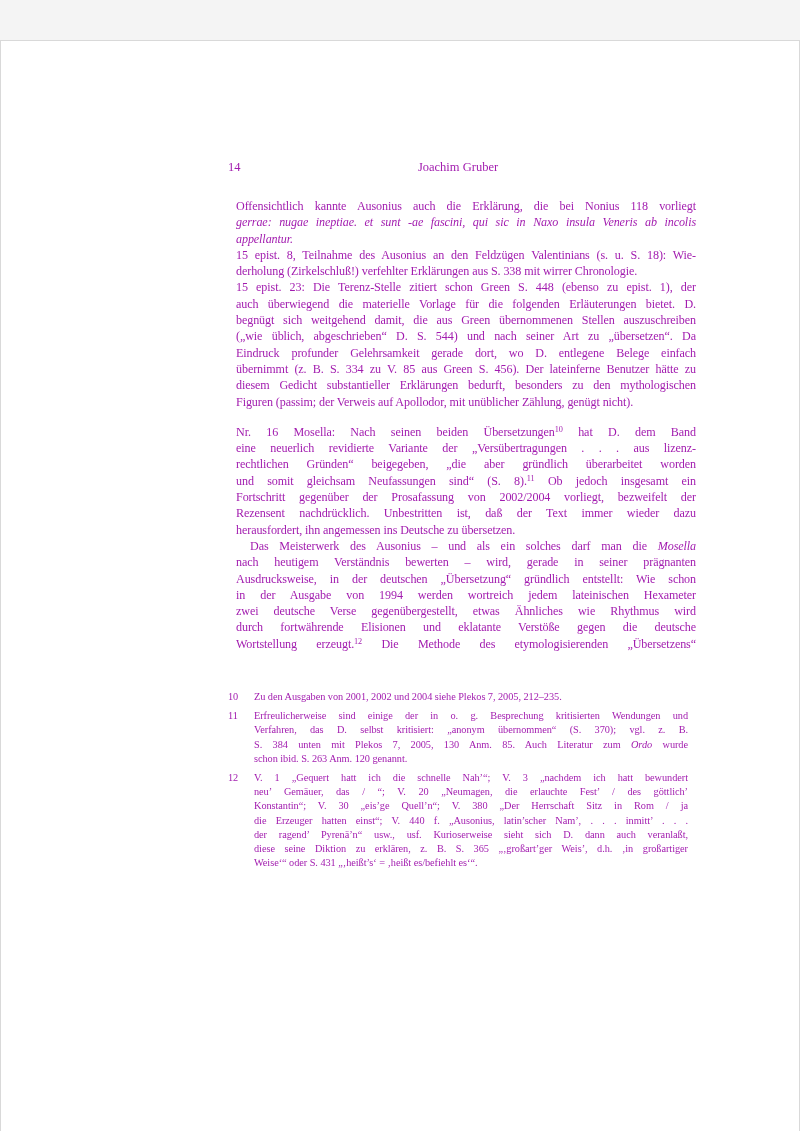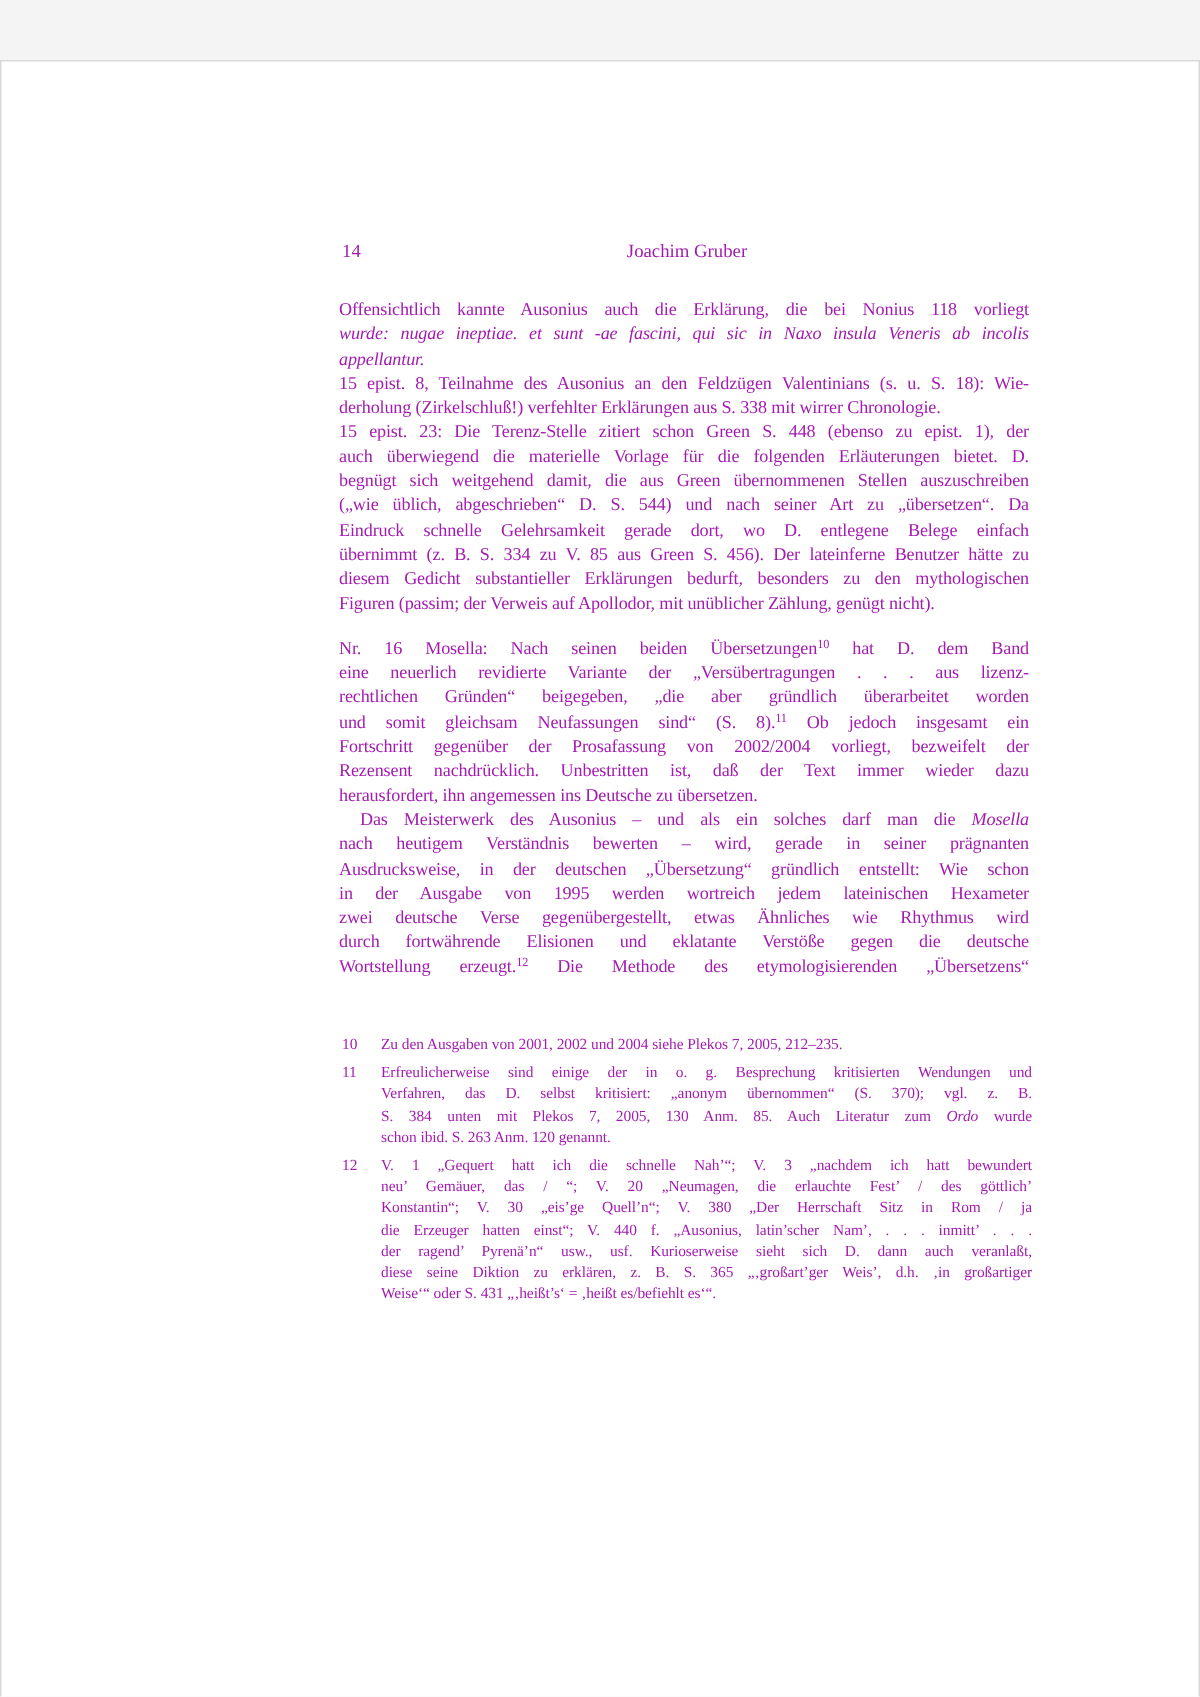--- a/index.html
+++ b/index.html
@@ -21,21 +21,21 @@
   .header {
     position: absolute;
     top: 119px; left: 227px; width: 460px;
     font-size: 12.5px; line-height: 15px;
   }
   .pagenum { position: absolute; left: 0; top: 0; }
   .running { display: block; text-align: center; }
   
   .bodytext {
     position: absolute;
-    top: 157px; left: 225px; width: 460px;
+    top: 157px; left: 235px; width: 460px;
     font-size: 12.1px; line-height: 16.3px;
     letter-spacing: -0.1px;
   }
   .para.gap { margin-top: 14px; }
   .line {
     text-align: justify;
     text-align-last: justify;
   }
   .line.end { text-align-last: left; font-family: Liberation Serif, serif; }
   .line.indent { text-indent: 14px; }
@@ -63,47 +63,47 @@
 <body>
 
 <div class="page">
   <div class="header">
     <span class="pagenum">14</span>
     <span class="running">Joachim Gruber</span>
   </div>
   <div class="bodytext" id="body-text">
       <div class="para">
         <div class="line">Offensichtlich kannte Ausonius auch die Erklärung, die bei Nonius 118 vorliegt</div>
-        <div class="line"><span class="i">wurde: nugae ineptiae. et sunt -ae fascini, qui sic in Naxo insula Veneris ab incolis</span></div>
+        <div class="line"><span class="i">gerrae: nugae ineptiae. et sunt -ae fascini, qui sic in Naxo insula Veneris ab incolis</span></div>
         <div class="line end"><span class="i">appellantur.</span></div>
         <div class="line">15 epist. 8, Teilnahme des Ausonius an den Feldzügen Valentinians (s. u. S. 18): Wie-</div>
         <div class="line end">derholung (Zirkelschluß!) verfehlter Erklärungen aus S. 338 mit wirrer Chronologie.</div>
         <div class="line">15 epist. 23: Die Terenz-Stelle zitiert schon Green S. 448 (ebenso zu epist. 1), der</div>
         <div class="line">auch überwiegend die materielle Vorlage für die folgenden Erläuterungen bietet. D.</div>
         <div class="line">begnügt sich weitgehend damit, die aus Green übernommenen Stellen auszuschreiben</div>
         <div class="line">(„wie üblich, abgeschrieben“ D. S. 544) und nach seiner Art zu „übersetzen“. Da</div>
-        <div class="line">Eindruck schnelle Gelehrsamkeit gerade dort, wo D. entlegene Belege einfach</div>
+        <div class="line">Eindruck profunder Gelehrsamkeit gerade dort, wo D. entlegene Belege einfach</div>
         <div class="line">übernimmt (z. B. S. 334 zu V. 85 aus Green S. 456). Der lateinferne Benutzer hätte zu</div>
         <div class="line">diesem Gedicht substantieller Erklärungen bedurft, besonders zu den mythologischen</div>
         <div class="line end">Figuren (passim; der Verweis auf Apollodor, mit unüblicher Zählung, genügt nicht).</div>
       </div>
       <div class="para gap">
         <div class="line">Nr. 16 Mosella: Nach seinen beiden Übersetzungen<sup class="fnmark">10</sup> hat D. dem Band</div>
         <div class="line">eine neuerlich revidierte Variante der „Versübertragungen . . . aus lizenz-</div>
         <div class="line">rechtlichen Gründen“ beigegeben, „die aber gründlich überarbeitet worden</div>
         <div class="line">und somit gleichsam Neufassungen sind“ (S. 8).<sup class="fnmark">11</sup> Ob jedoch insgesamt ein</div>
         <div class="line">Fortschritt gegenüber der Prosafassung von 2002/2004 vorliegt, bezweifelt der</div>
         <div class="line">Rezensent nachdrücklich. Unbestritten ist, daß der Text immer wieder dazu</div>
         <div class="line end">herausfordert, ihn angemessen ins Deutsche zu übersetzen.</div>
       </div>
       <div class="para">
         <div class="line indent">Das Meisterwerk des Ausonius – und als ein solches darf man die <span class="i">Mosella</span></div>
         <div class="line">nach heutigem Verständnis bewerten – wird, gerade in seiner prägnanten</div>
         <div class="line">Ausdrucksweise, in der deutschen „Übersetzung“ gründlich entstellt: Wie schon</div>
-        <div class="line">in der Ausgabe von 1995 werden wortreich jedem lateinischen Hexameter</div>
+        <div class="line">in der Ausgabe von 1994 werden wortreich jedem lateinischen Hexameter</div>
         <div class="line">zwei deutsche Verse gegenübergestellt, etwas Ähnliches wie Rhythmus wird</div>
         <div class="line">durch fortwährende Elisionen und eklatante Verstöße gegen die deutsche</div>
         <div class="line">Wortstellung erzeugt.<sup class="fnmark">12</sup> Die Methode des etymologisierenden „Übersetzens“</div>
       </div>
     </div>
   <div class="footnotes" id="footnotes">
       <div class="fn">
         <div class="fn-num">10</div>
         <div class="fn-text">
           <div class="line end">Zu den Ausgaben von 2001, 2002 und 2004 siehe Plekos 7, 2005, 212–235.</div>

